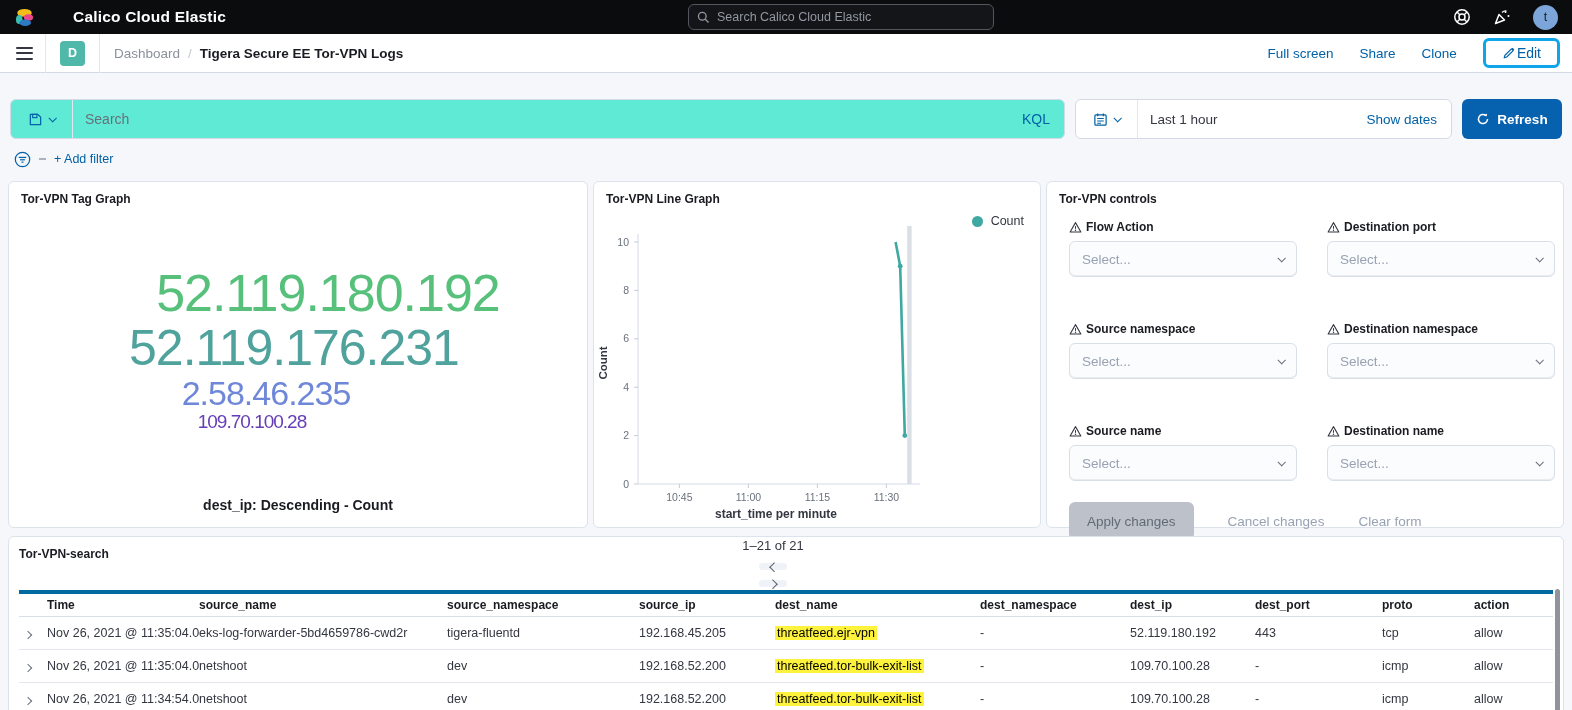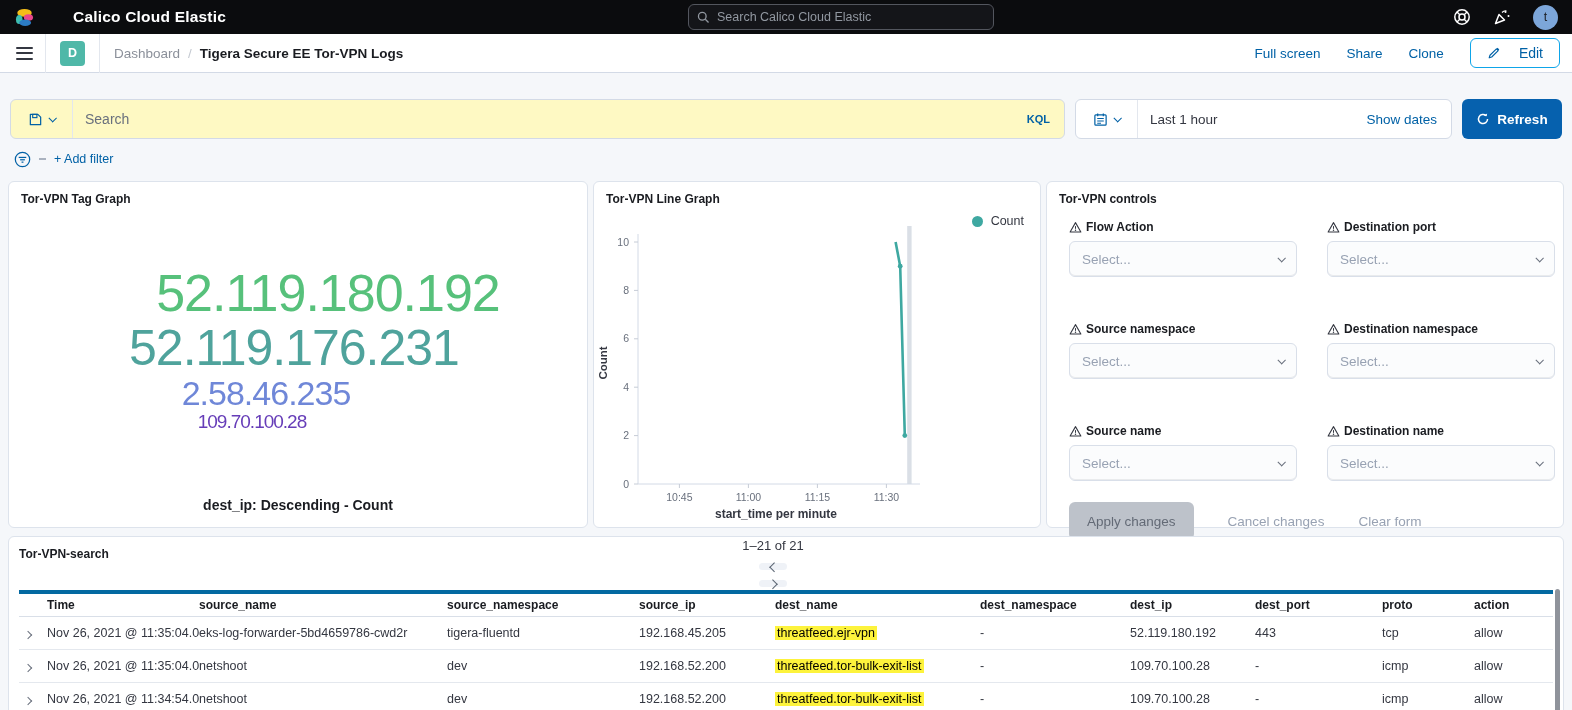--- a/index.html
+++ b/index.html
@@ -24,29 +24,29 @@
   .hamburger i { display:block; height:2px; background:#343741; border-radius:1px; }
   .nav-div { width:1px; height:39px; background:#e3e7ee; }
   .d-badge { width:25px; height:25px; border-radius:4px; background:#4fb8a8; color:#fff; font-weight:700; font-size:12.5px;
     display:flex; align-items:center; justify-content:center; margin:0 14px; }
   .crumbs { display:flex; align-items:center; gap:8px; margin-left:14px; font-size:13.5px; }
   .crumb-prev { color:#8b909a; }
   .crumb-sep { color:#c4c9d1; }
   .crumb-cur { color:#1a1c21; font-weight:700; }
   .nav-actions { margin-left:auto; display:flex; align-items:center; gap:26px; }
   .nav-link { color:#0061a6; font-size:13.5px; cursor:pointer; }
-  .edit-btn { display:flex; align-items:center; gap:18px; border:1px solid #0ea5e9; border-radius:6px; background:#fff;
+  .edit-btn { display:flex; align-items:center; gap:1px; border:3px solid #0ea5e9; border-radius:6px; background:#fff;
     color:#0061a6; font-size:14px; padding:5px 16px; height:30px; cursor:pointer; }
 
   
   .query-row { display:flex; align-items:center; gap:10px; margin:26px 10px 0 10px; height:40px; }
-  .search-group { flex:1; display:flex; align-items:center; height:40px; background:#fef9c3; border:1px solid #d3dae6; border-radius:6px; overflow:hidden; }
+  .search-group { flex:1; display:flex; align-items:center; height:40px; background:#5eead4; border:1px solid #d3dae6; border-radius:6px; overflow:hidden; }
   .sq-seg { width:62px; height:100%; display:flex; align-items:center; justify-content:center; gap:6px; border-right:1px solid #e3e7ee; cursor:pointer; }
   .search-input { flex:1; padding:0 12px; color:#69707d; font-size:14px; }
-  .kql { color:#0061a6; font-size:11px; font-weight:700; padding:0 14px; cursor:pointer; }
+  .kql { color:#0061a6; font-size:14px; font-weight:400; padding:0 14px; cursor:pointer; }
   .date-group { width:377px; height:40px; background:#fff; border:1px solid #d3dae6; border-radius:6px; display:flex; align-items:center; overflow:hidden; }
   .cal-seg { width:62px; height:100%; display:flex; align-items:center; justify-content:center; gap:6px; border-right:1px solid #e3e7ee; cursor:pointer; }
   .time-range { font-size:13.5px; color:#343741; padding:0 12px; }
   .show-dates { margin-left:auto; color:#0061a6; font-size:13.5px; padding:0 14px; cursor:pointer; }
   .refresh-btn { width:100px; height:40px; background:#0661ae; border:none; border-radius:6px; color:#fff; font-size:13.5px; font-weight:700;
     display:flex; align-items:center; justify-content:center; gap:7px; cursor:pointer; }
   .caret { display:inline-block; width:6px; height:6px; border-right:1.6px solid #69707d; border-bottom:1.6px solid #69707d; }
   .caret.down { transform:rotate(45deg) translateY(-1px); }
   .caret.blue { border-color:#0061a6; }
   .filter-row { display:flex; align-items:center; gap:8px; margin:10px 0 0 14px; height:20px; }

